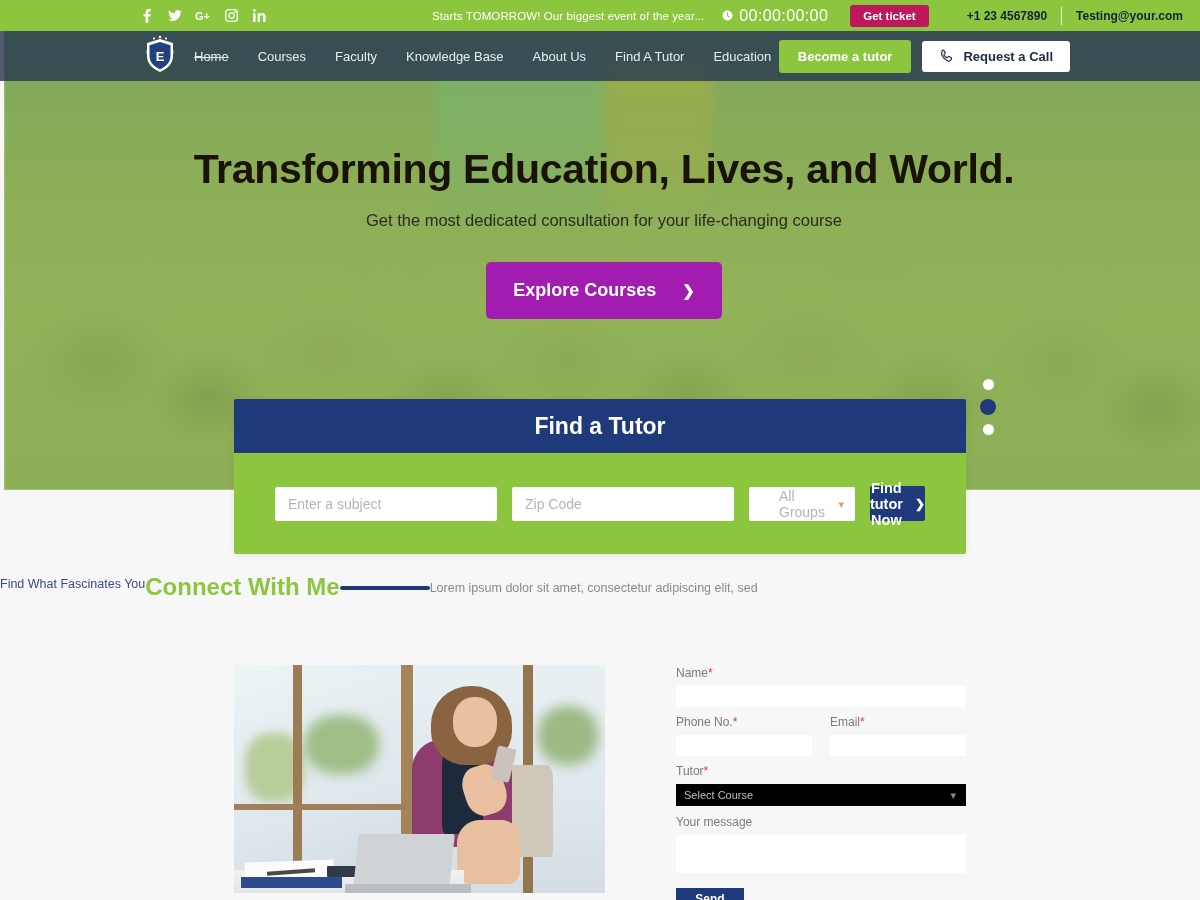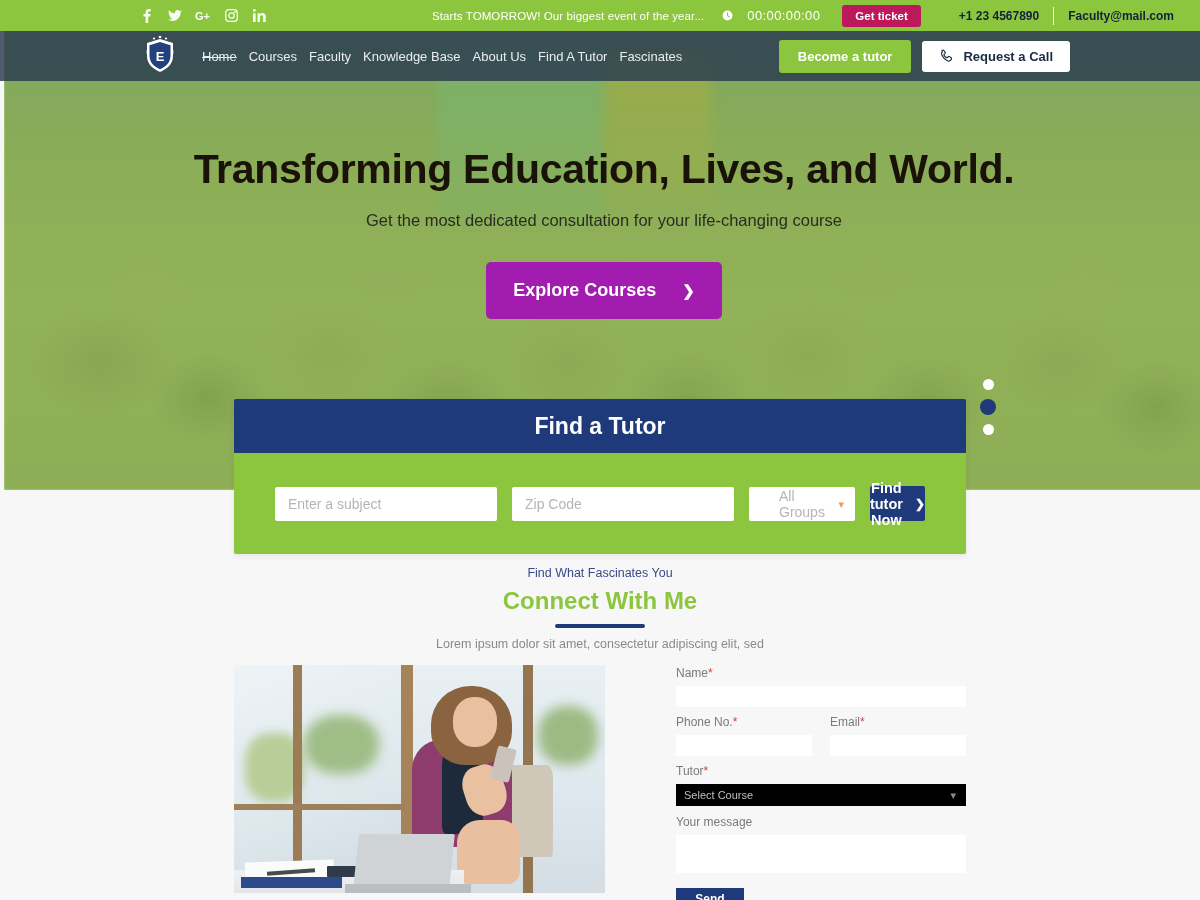--- a/index.html
+++ b/index.html
@@ -33,22 +33,22 @@
     opacity: .95;
   }
   .social .si svg { display: block; }
   .promo {
     margin-left: 164px;
     color: #ffffff; font-size: 11.5px; letter-spacing: .1px;
     white-space: nowrap;
   }
   .countdown {
     margin-left: 18px;
-    display: flex; align-items: center; gap: 14px;
-    color: #ffffff; font-size: 13px; letter-spacing: .4px;
+    display: flex; align-items: center; gap: 6px;
+    color: #ffffff; font-size: 16px; letter-spacing: .4px;
   }
   .clock-ic { width: 11px; height: 11px; display:block; }
   .get-ticket {
     margin-left: 22px;
     background: #be185d;
     color: #ffffff;
     font-size: 11.5px; font-weight: 600;
     padding: 5px 13px;
     border: none; border-radius: 3px;
     cursor: pointer;
@@ -198,22 +198,22 @@
     background: rgba(42,58,79,.82);
     display: flex; align-items: center;
     z-index: 35;
   }
   .logo {
     margin-left: 138px;
     width: 44px; height: 42px;
     display: flex; align-items: center; justify-content: center;
   }
   .nav-links {
-    display: flex; align-items: center; gap: 12px;
-    margin-left: 20px;
+    display: flex; align-items: center; gap: 29px;
+    margin-left: 12px;
   }
   .nav-links a {
     color: #e8edf2; font-size: 13px; text-decoration: none;
     white-space: nowrap; cursor: pointer;
   }
   .nav-links a.active { text-decoration: line-through; text-decoration-thickness: 1px; }
   .nav-actions {
     margin-left: auto; margin-right: 130px;
     display: flex; align-items: center; gap: 11px;
   }
@@ -231,21 +231,21 @@
     font-family: "Liberation Sans", sans-serif;
     cursor: pointer; white-space: nowrap;
     display: flex; align-items: center; gap: 9px;
   }
   .phone-ic { width: 15px; height: 15px; display: block; }
 
   
   .connect {
     position: absolute; top: 566px; left: 0;
     width: 1200px;
-    display: flex; flex-direction: column; align-items: center;
+    display: flex; flex-direction: row; align-items: center;
   }
   .eyebrow { font-size: 12.5px; color: #3a4a8a; }
   .sec-title {
     margin-top: 7px;
     font-size: 24px; font-weight: bold; color: #8cc63e;
   }
   .sec-rule {
     margin-top: 9px;
     width: 90px; height: 4px; background: #1f3a7a; border-radius: 2px;
   }
@@ -400,21 +400,21 @@
             <path d="M8 4v4.3l2.7 1.6" stroke="#8cc63e" stroke-width="1.5" fill="none" stroke-linecap="round"></path>
           </svg>
       </span>
       <span>00:00:00:00</span>
     </div>
 
     <button class="get-ticket">Get ticket</button>
 
     <div class="phone">+1 23 4567890</div>
     <div class="sep-v"></div>
-    <div class="email-top">Faculty@mail.com</div>
+    <div class="email-top">Testing@your.com</div>
   </div>
 
   <div class="hero">
     <div class="hero-photo"></div>
     <div class="hero-stage"></div>
     <div class="hero-stage2"></div>
     <div class="hero-overlay"></div>
 
     <div class="hero-content">
       <h1 class="hero-title">Transforming Education, Lives, and World.</h1>
@@ -468,21 +468,21 @@
       </svg>
     </div>
 
     <nav class="nav-links">
       <a class="active">Home</a>
       <a>Courses</a>
       <a>Faculty</a>
       <a>Knowledge Base</a>
       <a>About Us</a>
       <a>Find A Tutor</a>
-      <a>Fascinates</a>
+      <a>Education</a>
     </nav>
 
     <div class="nav-actions">
       <button class="btn-tutor">Become a tutor</button>
       <button class="btn-call">
         <span>
           <svg class="phone-ic" viewBox="0 0 16 16">
             <path d="M3.2 1.5c.6-.6 1.4-.5 1.9.1l1.3 1.7c.4.5.3 1.2-.2 1.6l-.8.6c-.2.2-.3.5-.1.8.5 1 1.7 2.3 2.8 2.9.3.2.6.1.8-.1l.7-.8c.4-.5 1.1-.6 1.6-.2l1.7 1.3c.6.5.7 1.3.1 1.9l-.9.9c-.8.8-2 .9-3.1.4C6.7 11.5 4.5 9.3 3 6.3c-.5-1.1-.4-2.3.4-3.1z" fill="none" stroke="#1a2a43" stroke-width="1.25" stroke-linejoin="round"></path>
           </svg>
         </span>

